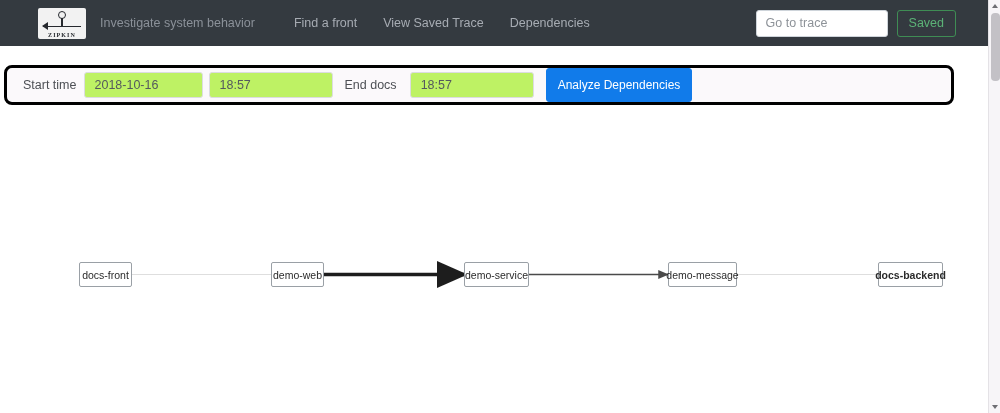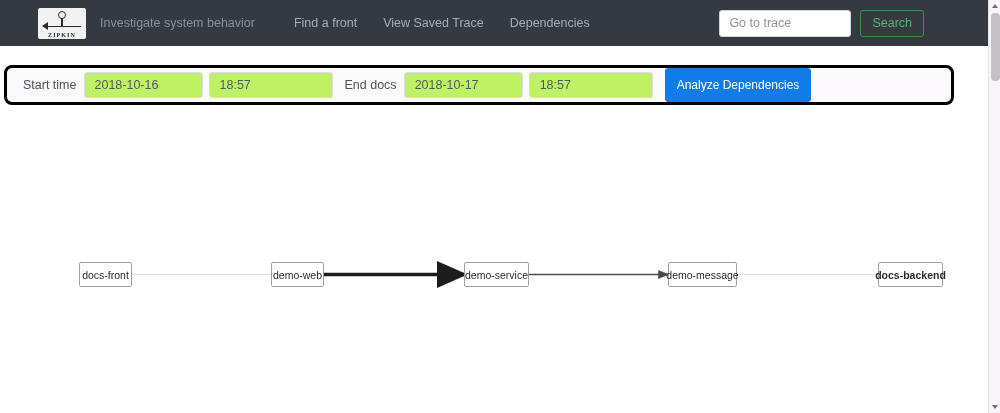--- a/index.html
+++ b/index.html
@@ -100,21 +100,21 @@
     font-size: 12.5px;
     text-decoration: none;
     white-space: nowrap;
     cursor: pointer;
   }
 
   .nav-right {
     margin-left: auto;
     display: flex;
     align-items: center;
-    padding-right: 64px;
+    padding-right: 32px;
     gap: 9px;
   }
   .trace-input {
     width: 132px;
     height: 27px;
     border: 1px solid #ced4da;
     border-radius: 3px;
     background: #ffffff;
     font-size: 12.5px;
     color: #55595e;
@@ -262,31 +262,30 @@
     <span class="brand-tagline">Investigate system behavior</span>
 
     <div class="nav-links">
       <a class="nav-link">Find a front</a>
       <a class="nav-link">View Saved Trace</a>
       <a class="nav-link">Dependencies</a>
     </div>
 
     <div class="nav-right">
       <input class="trace-input" type="text" placeholder="Go to trace" style="">
-      <button class="search-btn">Search</button>
+      <button class="search-btn">Saved</button>
     </div>
   </div>
 
   <div class="filter-panel">
     <span class="field-label">Start time</span>
     <input class="text-input input-date" type="text" value="2018-10-16" style="">
     <input class="text-input input-time" type="text" value="18:57" style="">
 
     <span class="field-label end">End docs</span>
-    <input class="text-input input-date" type="text" value="2018-10-17" style="">
     <input class="text-input input-time" type="text" value="18:57" style="">
 
     <button class="analyze-btn">Analyze Dependencies</button>
   </div>
 
   <div class="graph-area">
     <svg class="graph-svg" width="988" height="303">
       <defs>
         <marker id="arw-thick" markerWidth="9" markerHeight="9" refX="8" refY="4.5" orient="auto">
           <path d="M0,0.5 L9,4.5 L0,8.5 z" fill="#1d1d1d"></path>

